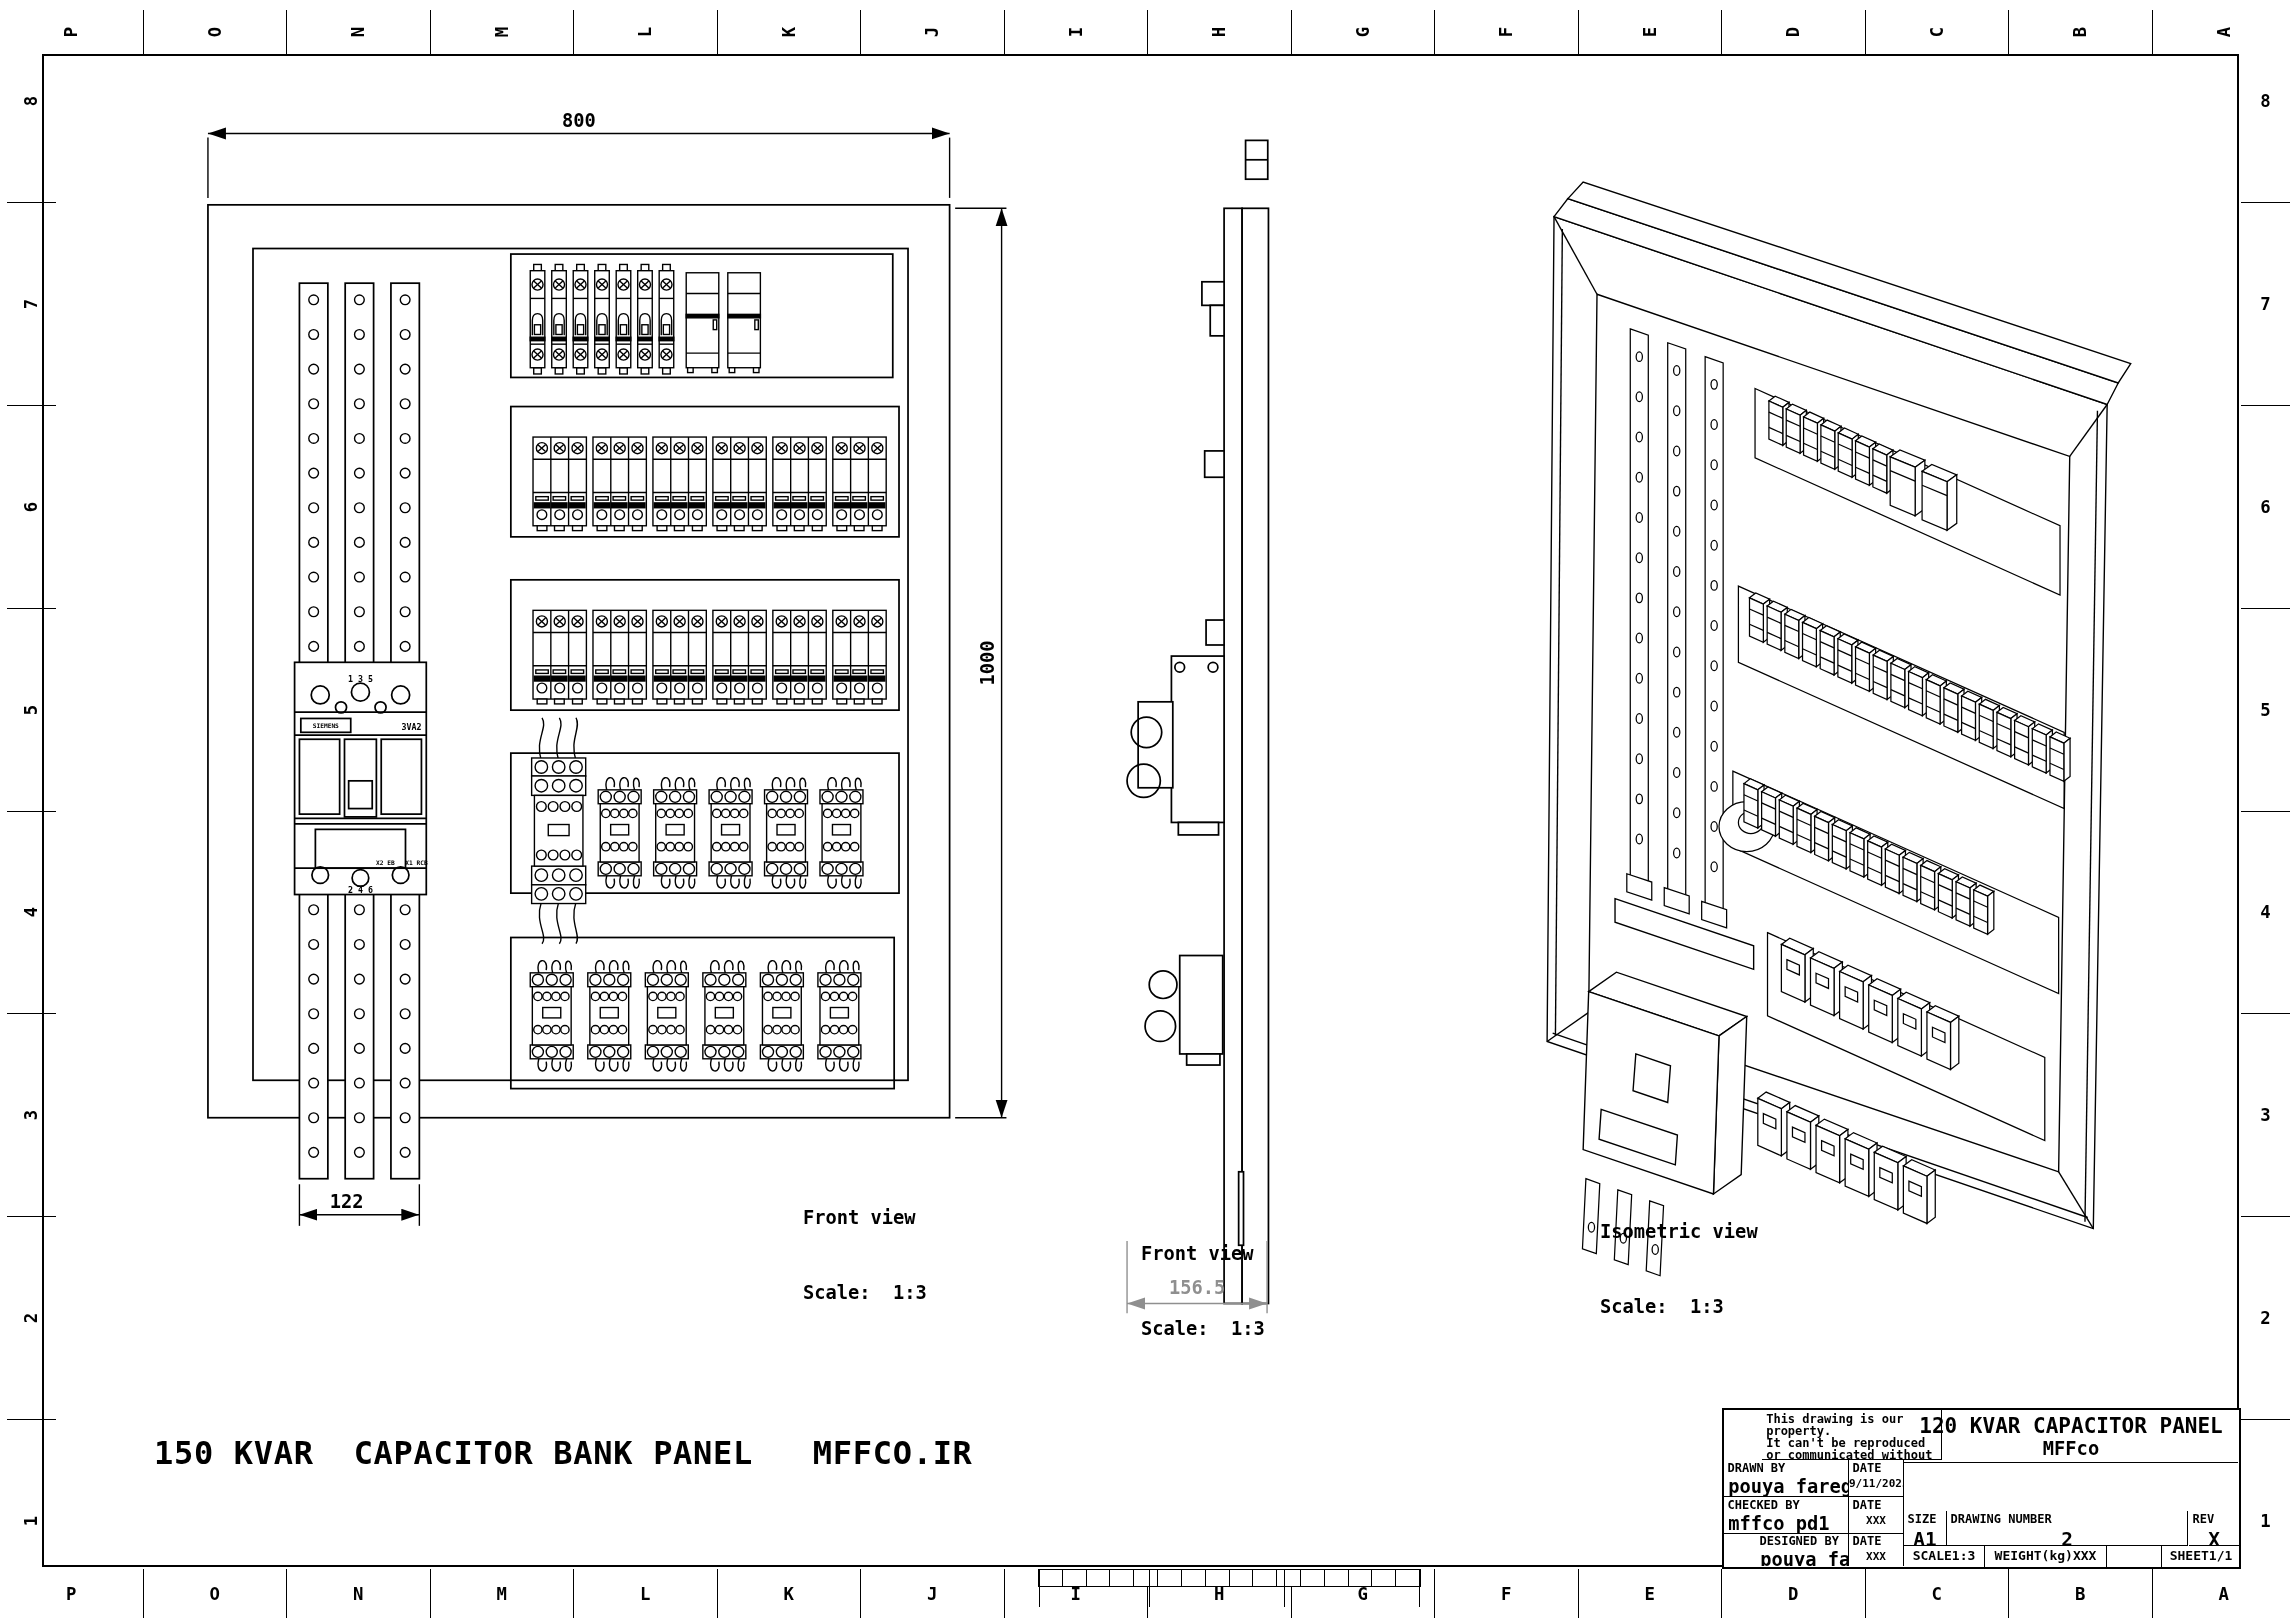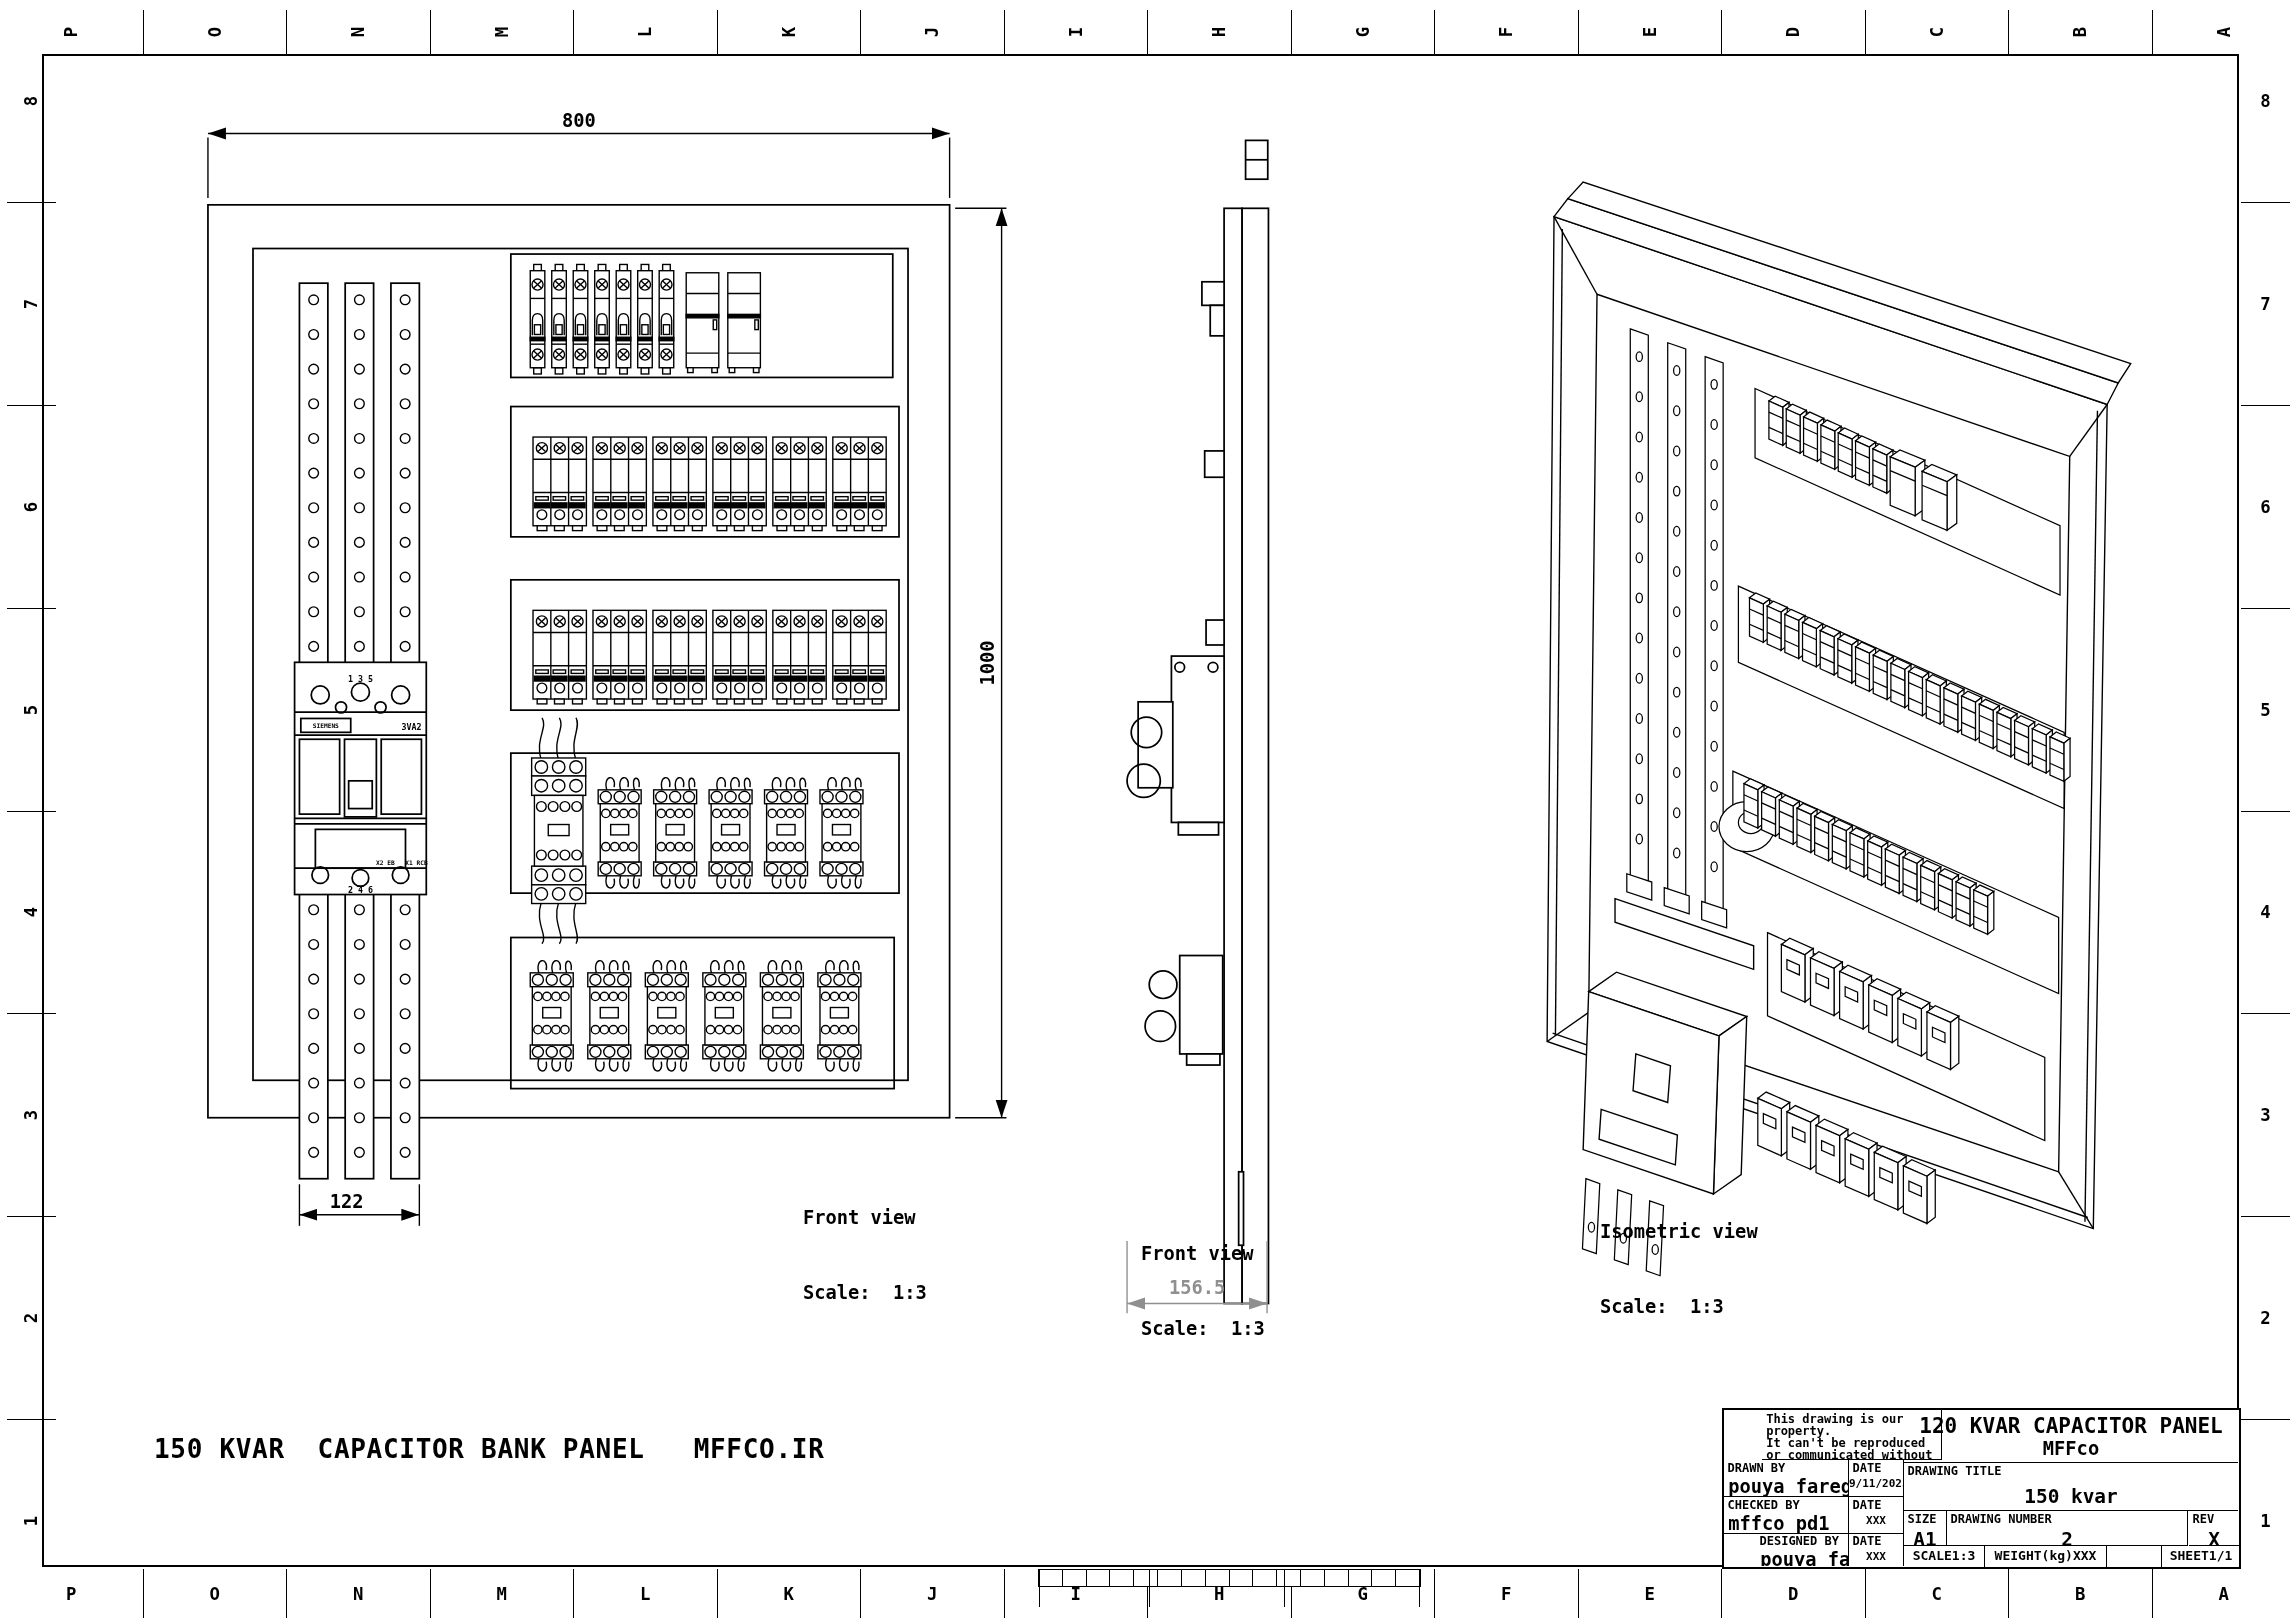--- a/index.html
+++ b/index.html
@@ -19,21 +19,21 @@
   #grid-right .gcell:not(:last-child){border-bottom:1.4px solid #000;}
   #grid-top .g, #grid-left .g{transform:rotate(-90deg);}
   
   #drawing{position:absolute;left:0;top:0;width:2295px;height:1622px;}
   text.dimt{font:bold 27px "DejaVu Sans Mono",monospace;}
   text.micro{font:bold 12px "DejaVu Sans Mono",monospace;}
   text.nano{font:bold 9px "DejaVu Sans Mono",monospace;}
   
   .vlabel{position:absolute;font-weight:bold;font-size:18.7px;line-height:25px;white-space:pre;}
   
-  .main-title{position:absolute;left:154px;top:1434px;font-weight:bold;font-size:26px;
+  .main-title{position:absolute;left:154px;top:1434px;font-weight:bold;font-size:32px;
               letter-spacing:0.7px;white-space:pre;}
   
   .tblock{position:absolute;left:1722px;top:1408px;width:519px;height:161px;
           border:2.1px solid #000;box-sizing:border-box;background:#fff;}
   .tc{position:absolute;box-sizing:border-box;border-right:1.4px solid #000;
       border-bottom:1.4px solid #000;overflow:hidden;}
   .tc.nbr{border-right:none;}
   .tc.nbb{border-bottom:none;}
   .tlab{font-size:12px;font-weight:bold;line-height:14px;padding:1.4px 3.5px;}
   .tval{font-size:18.7px;font-weight:bold;line-height:19.4px;padding:0 4.2px;white-space:nowrap;}
@@ -768,24 +768,20 @@
       <div class="tval">pouya faregh</div>
     </div>
     <div class="tc nbb" style="left:125px;top:123px;width:55px;height:33px;">
       <div class="tlab">DATE</div>
       <div class="tsm">XXX</div>
     </div>
     <div class="tc nbr tb-title" style="left:180px;top:0;width:334px;height:53px;">
       <div class="l1">120 KVAR CAPACITOR PANEL</div>
       <div class="l2">MFFco</div>
     </div>
-    <div class="tc nbr" style="left:180px;top:53px;width:334px;height:48px;">
-      <div class="tlab">DRAWING TITLE</div>
-      <div class="cval" style="margin-top:5.5px;">150 kvar</div>
-    </div>
     <div class="tc" style="left:180px;top:101px;width:43px;height:35px;">
       <div class="tlab">SIZE</div>
       <div class="cval">A1</div>
     </div>
     <div class="tc" style="left:223px;top:101px;width:241px;height:35px;">
       <div class="tlab">DRAWING NUMBER</div>
       <div class="cval">2</div>
     </div>
     <div class="tc nbr" style="left:465px;top:101px;width:50px;height:35px;">
       <div class="tlab">REV</div>

